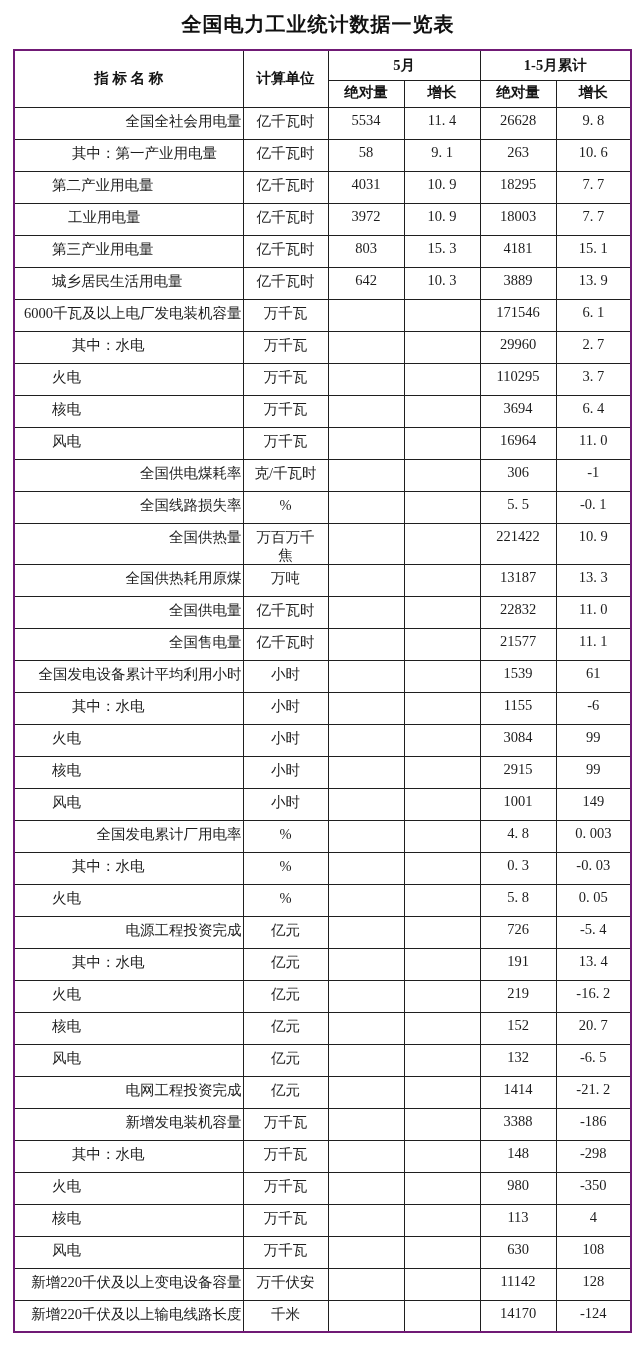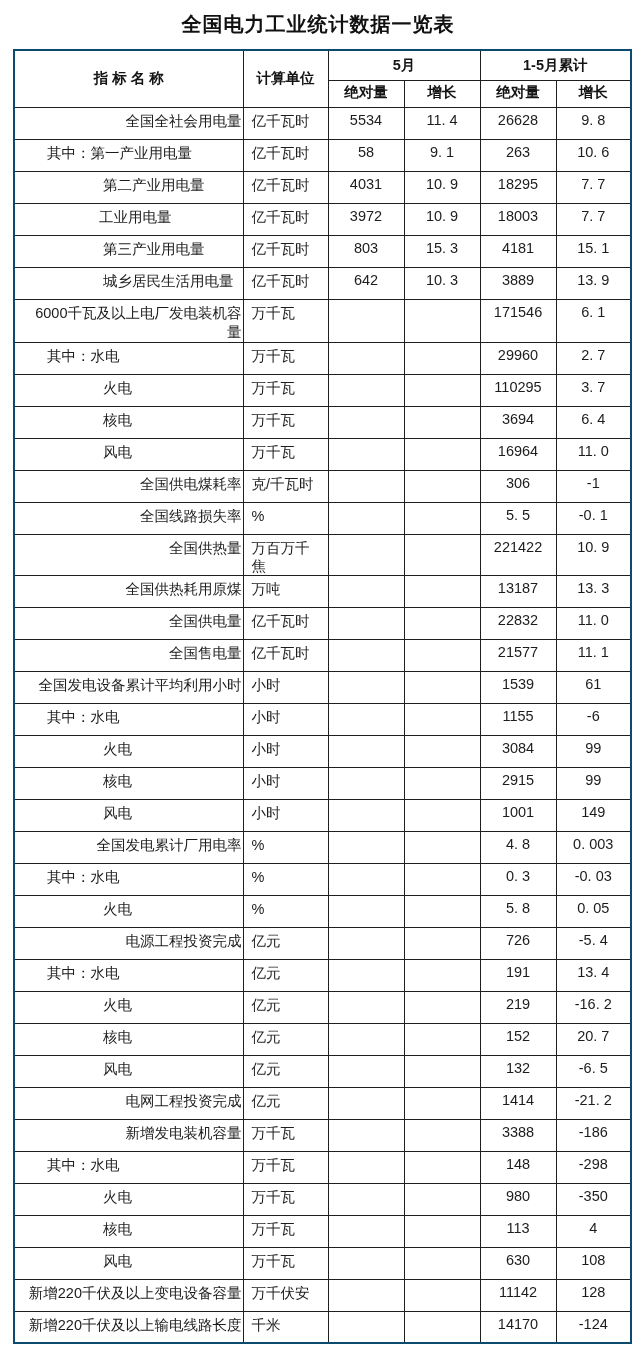--- a/index.html
+++ b/index.html
@@ -10,36 +10,37 @@
   body {
     width: 642px;
     height: 1345px;
     font-family: "Liberation Sans", sans-serif;
     color: #1c1c1c;
     -webkit-font-smoothing: antialiased;
   }
   .page {
     position: relative;
     width: 636px;
+    font-family: Liberation Serif, serif;
   }
   .page-title {
     font-size: 20px;
     font-weight: bold;
     text-align: center;
     letter-spacing: 1px;
     margin: 0;
     padding: 11px 0 11px 0;
     color: #111111;
   }
   table.stats {
     border-collapse: collapse;
     table-layout: fixed;
     margin-left: 13px;
     width: 617px;
-    border: 2px solid #0c4a6e;
+    border: 2px solid #701a75;
   }
   table.stats th,
   table.stats td {
     border: 1px solid #1f1f1f;
     box-sizing: border-box;
     font-size: 14.5px;
     overflow: hidden;
   }
   
   thead th {
@@ -52,27 +53,27 @@
   thead tr.h-top th { height: 30px; }
   thead tr.h-sub th { height: 27px; vertical-align: top; }
   
   tbody td {
     height: 32px;
     vertical-align: top;
     padding-top: 4px;
     padding-bottom: 0;
   }
   td.c-label { text-align: left; }
-  td.c-unit  { padding-left: 8px; padding-right: 8px; line-height: 1.25; }
+  td.c-unit  { text-align: center; padding-left: 8px; padding-right: 8px; line-height: 1.25; }
   td.c-num   { text-align: center; }
   
   td.ind-0 { padding-left: 7px; text-align: right; }
-  td.ind-1 { padding-left: 32px; }
-  td.ind-2 { padding-left: 88px; margin-top: 26px; }
-  td.ind-3 { padding-left: 84px; margin-top: 22px; }
+  td.ind-1 { padding-left: 57px; }
+  td.ind-2 { padding-left: 37px; margin-top: 26px; }
+  td.ind-3 { padding-left: 53px; margin-top: 22px; }
 </style>
 </head>
 <body>
 
 <div class="page">
 
   <h1 class="page-title">全国电力工业统计数据一览表</h1>
 
   <table class="stats">
     <colgroup>

